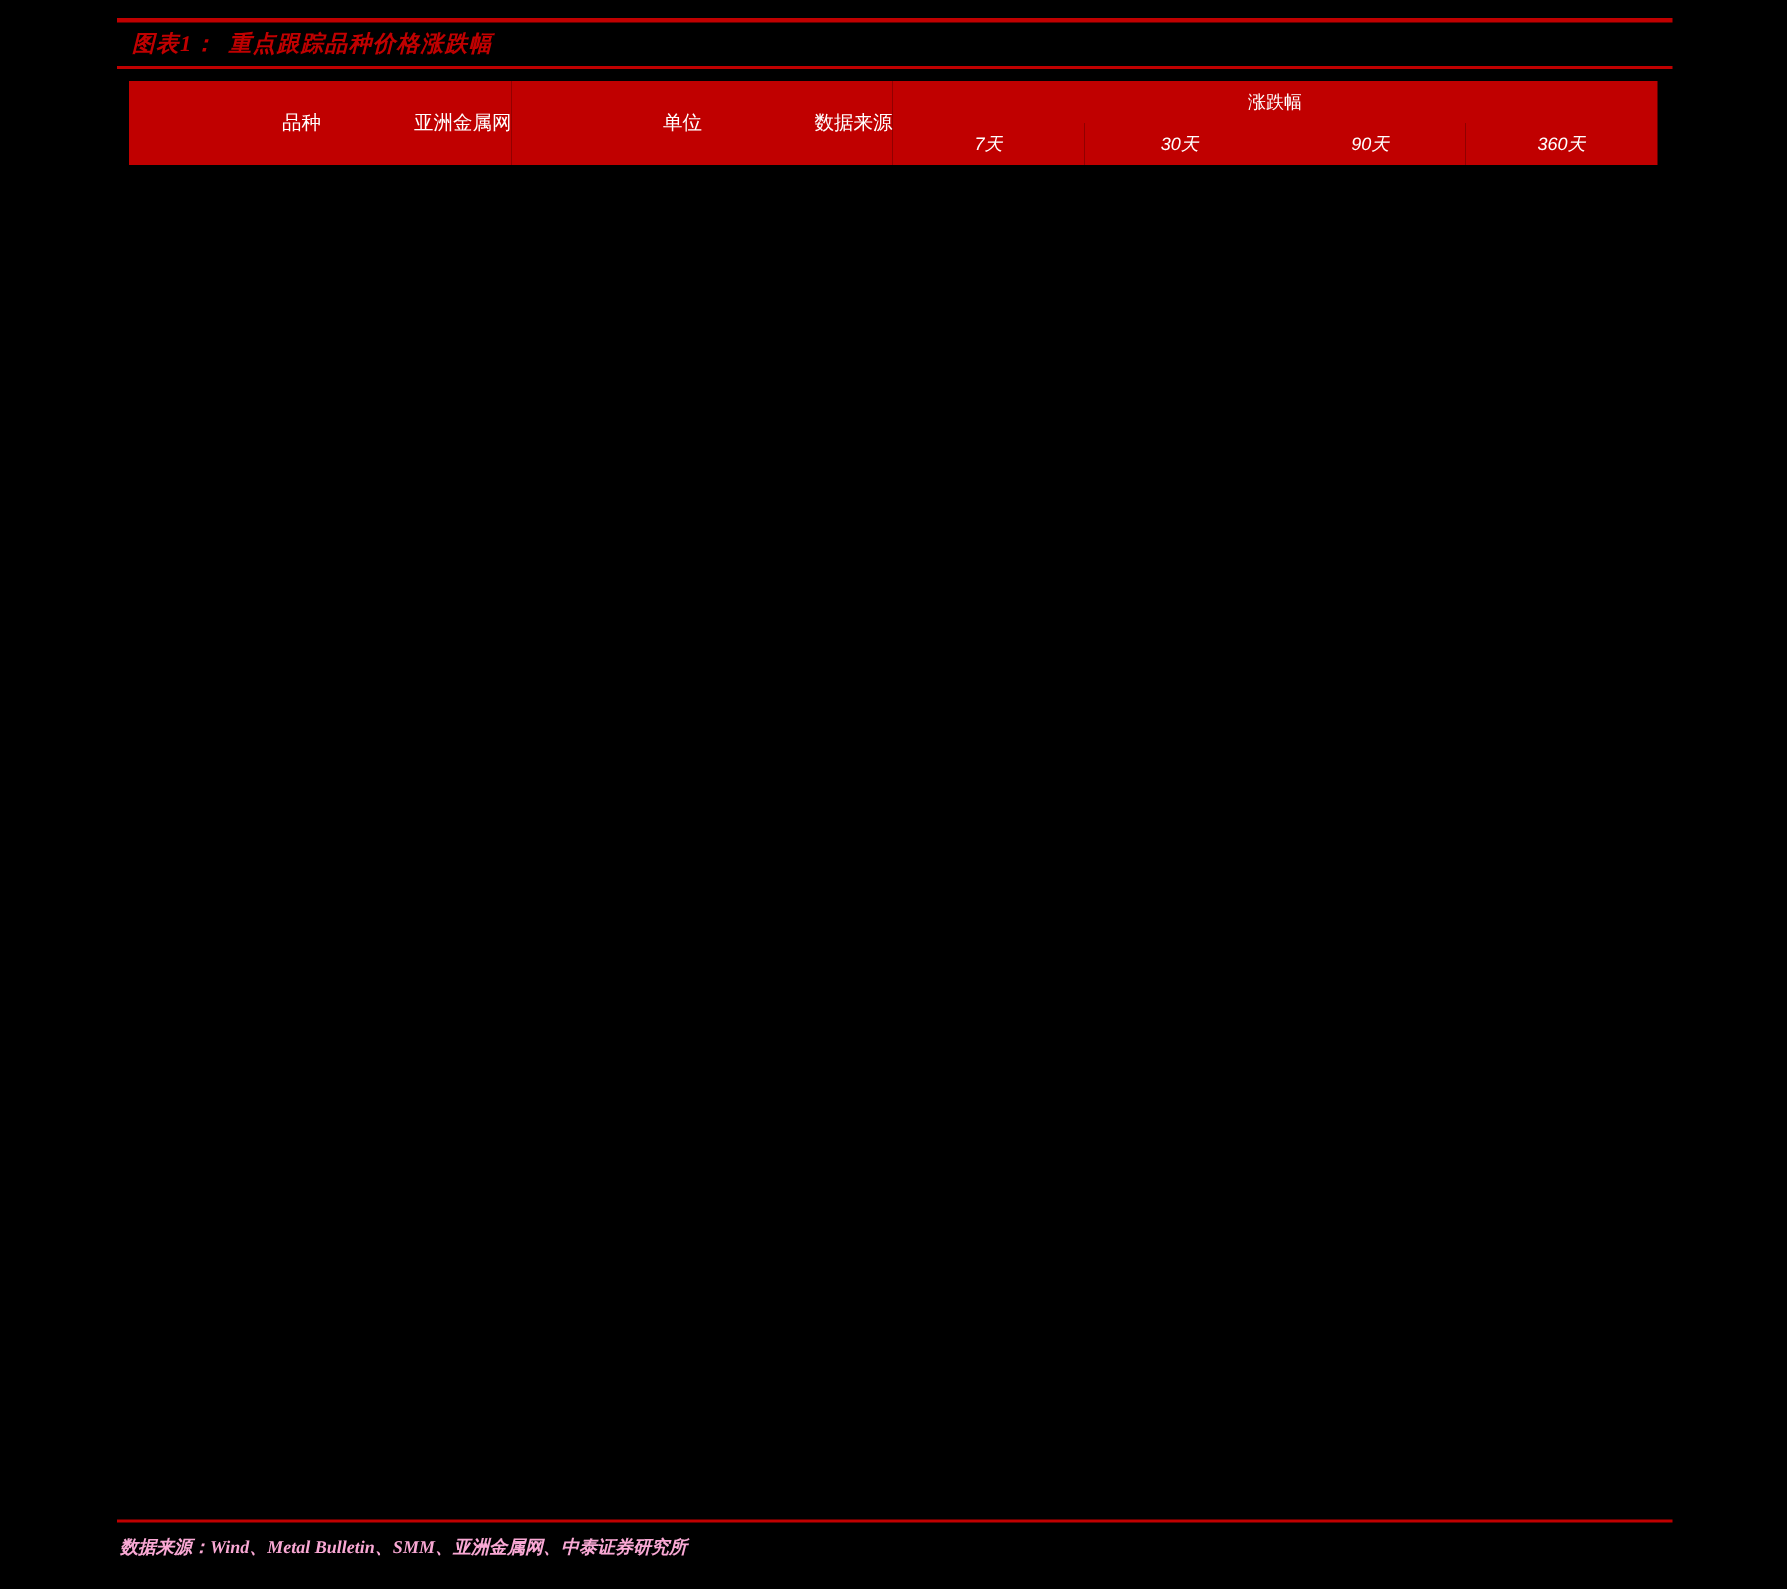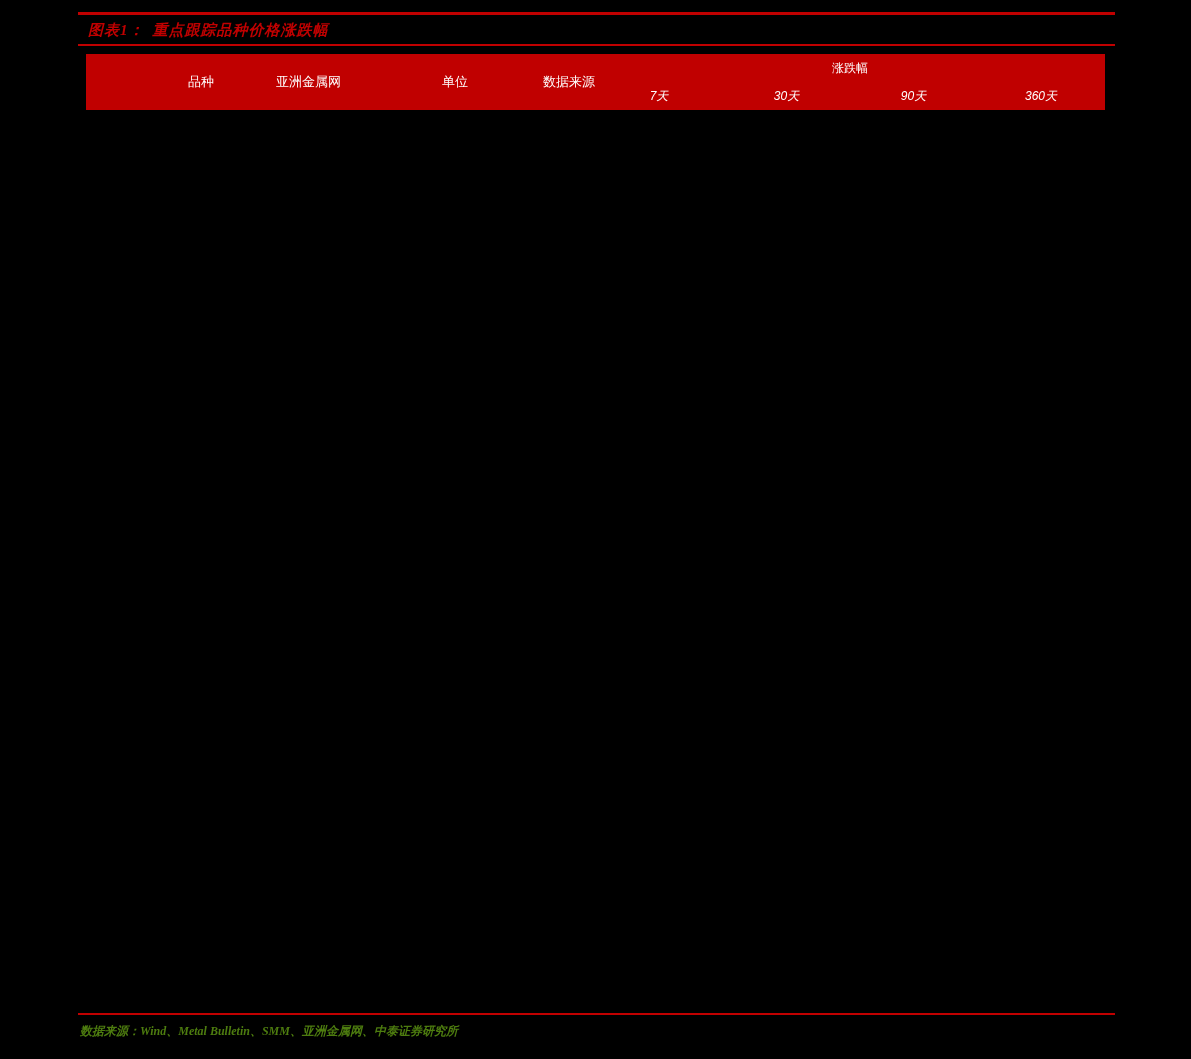--- a/index.html
+++ b/index.html
@@ -128,21 +128,21 @@
     width: 1037px;
     height: 1.5px;
     background: #C00000;
   }
   .source-note {
     position: absolute;
     left: 80px;
     top: 1022px;
     height: 18px;
     line-height: 18px;
-    color: #4d7c0f;
+    color: #f9a8d4;
     font-family: "Liberation Serif", "DejaVu Serif", serif;
     font-weight: bold;
     font-style: italic;
     font-size: 12px;
     white-space: nowrap;
   }
 </style>
 </head>
 <body>
 

